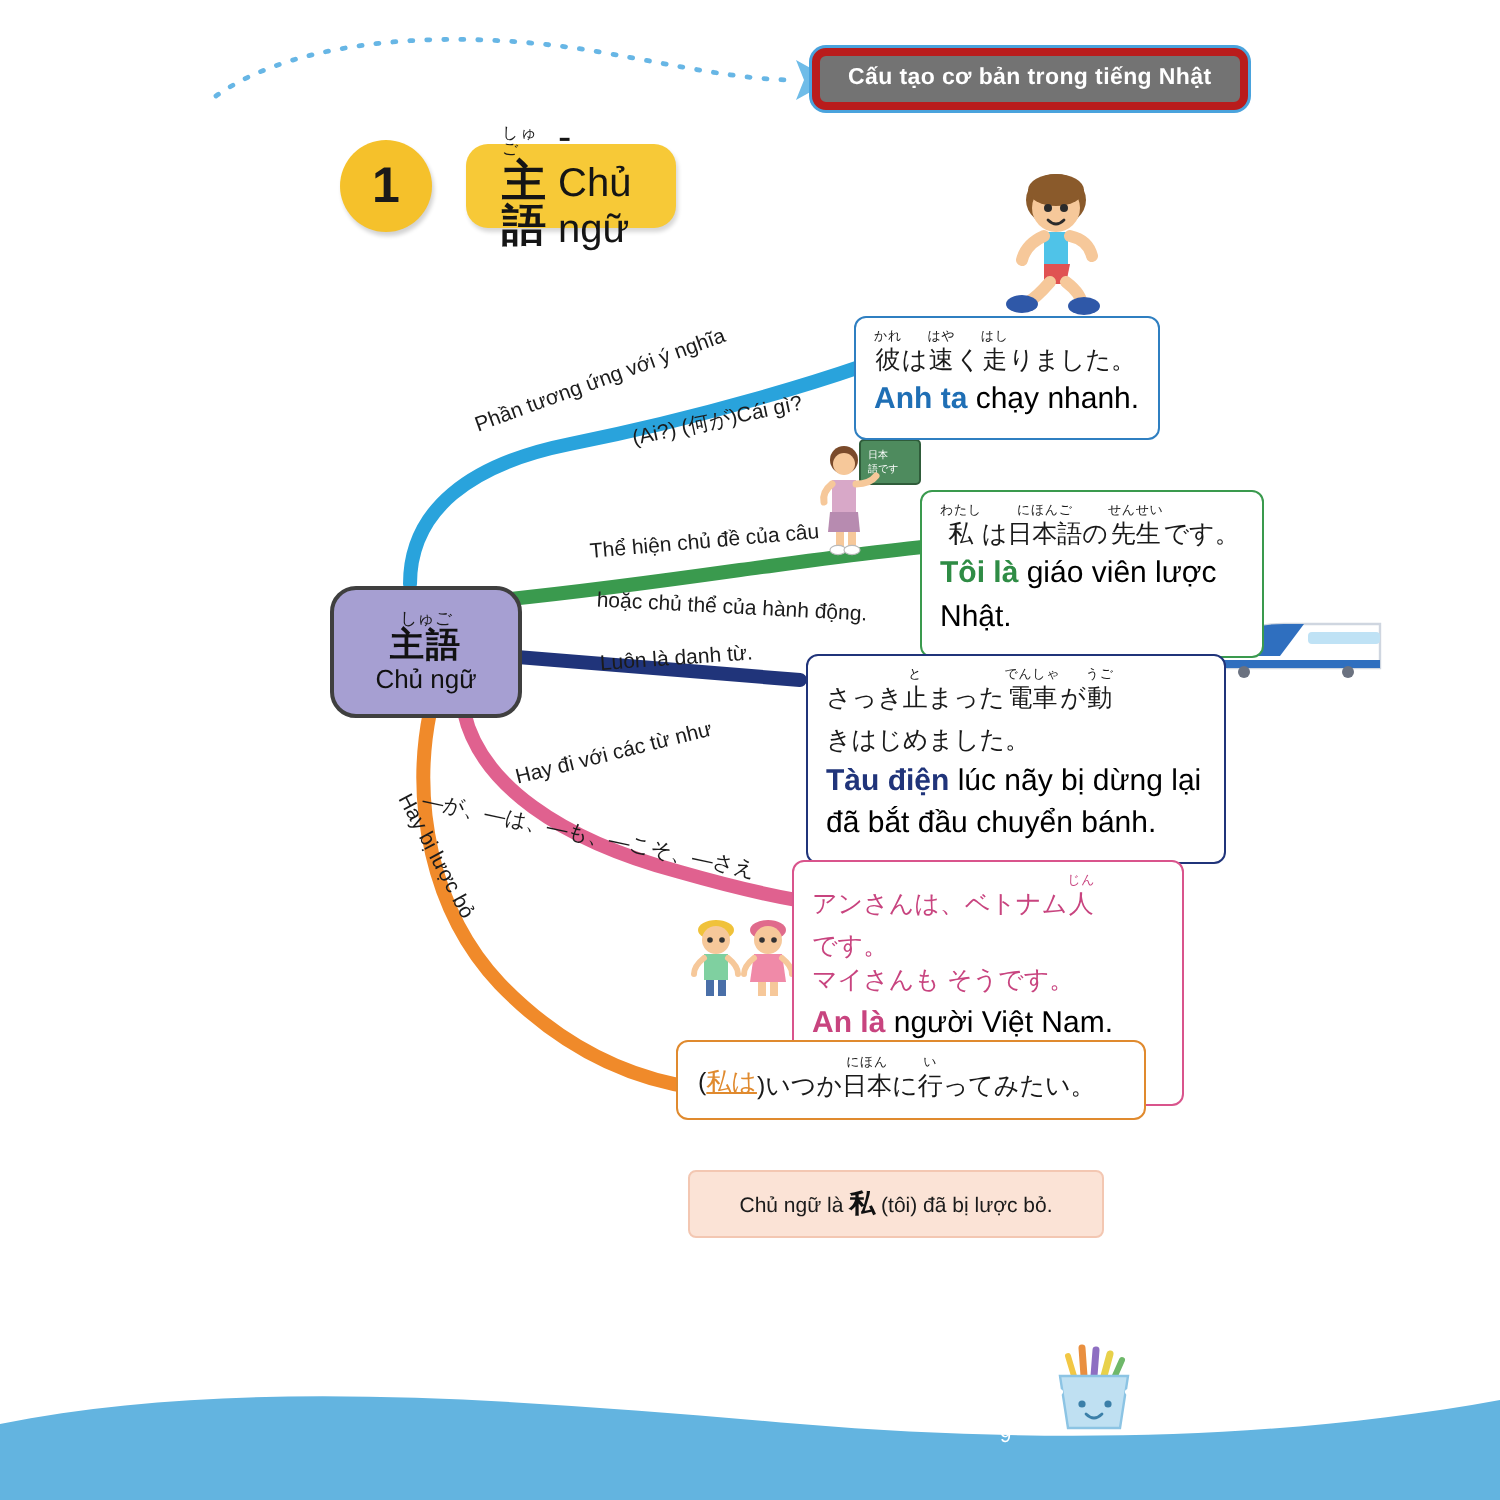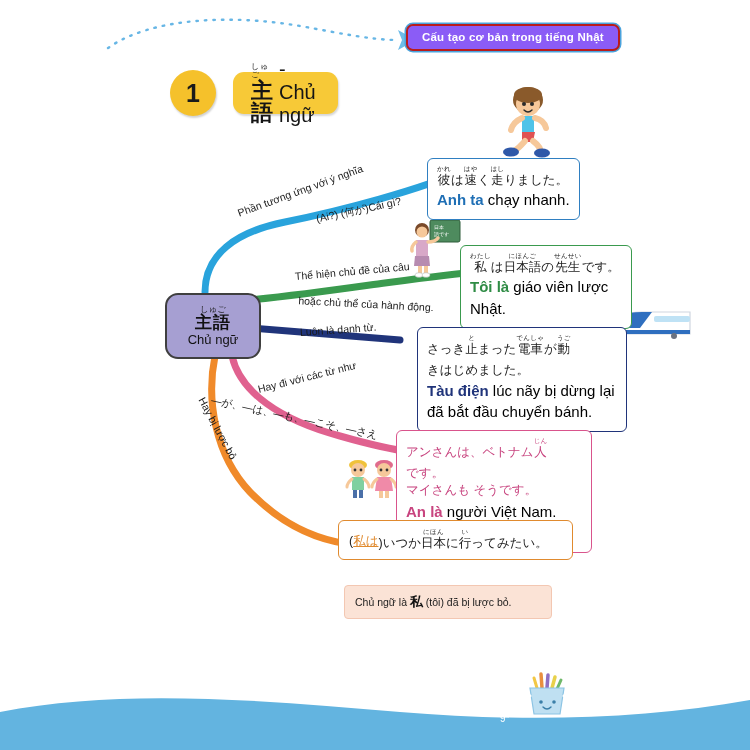--- a/index.html
+++ b/index.html
@@ -9,22 +9,22 @@
     font-family:"Liberation Sans","DejaVu Sans",sans-serif;
   }
   #page{position:absolute;inset:0;width:750px;height:750px;}
 
   
   .layer{position:absolute;left:0;top:0;width:750px;height:750px;pointer-events:none;}
 
   
   .banner{
     position:absolute;left:406px;top:24px;
-    background:#8b5cf6;color:#ffffff;
-    border:2px solid #b91c1c;
+    background:#737373;color:#ffffff;
+    border:4px solid #b91c1c;
     border-radius:7px;
     padding:5px 14px 6px 14px;
     font-size:11.5px;font-weight:bold;letter-spacing:.2px;
     box-shadow:0 0 0 1.5px #4aa3dd;
     white-space:nowrap;
   }
 
   
   .title-wrap{position:absolute;left:170px;top:70px;height:46px;}
   .num-circle{
@@ -63,31 +63,31 @@
   .box .jp{font-size:12.5px;line-height:1.45;color:#1a1a1a;}
   .box .vi{font-size:15px;line-height:1.45;margin-top:2px;}
   .rb{display:inline-flex;flex-direction:column;align-items:center;vertical-align:bottom;line-height:1;}
   .rb .rt{font-size:6.5px;line-height:1;margin-bottom:1px;letter-spacing:.3px;}
   .rb .rbase{line-height:1.1;}
 
   #box-blue{left:427px;top:158px;width:133px;border:1.6px solid #2f7fc1;padding:7px 9px 8px;}
   #box-blue .vi b{color:#1f6fb5;}
   #box-green{left:460px;top:245px;width:152px;border:1.6px solid #3a9a4e;padding:7px 9px 8px;}
   #box-green .vi b{color:#2f8c45;}
-  #box-navy{left:403px;top:327px;width:190px;border:1.6px solid #20347a;padding:7px 9px 8px;margin-left:14px;}
+  #box-navy{left:403px;top:327px;width:190px;border:1.6px solid #20347a;padding:7px 9px 8px;}
   #box-navy .vi b{color:#20347a;}
   #box-pink{left:396px;top:430px;width:176px;border:1.6px solid #d9548c;padding:7px 9px 8px;}
   #box-pink .jp{color:#c8447f;}
   #box-pink .vi b{color:#c8447f;}
   #box-orange{left:338px;top:520px;width:213px;border:1.6px solid #e08a2e;padding:8px 10px 9px;}
   #box-orange .hl{color:#e08a2e;}
   #box-orange .hl u{text-decoration:underline;text-align:center;}
   #note-pink{
     left:344px;top:585px;width:186px;background:#fbe3d6;border:1px solid #f3c7b2;
-    border-radius:4px;padding:7px 10px;
+    border-radius:4px;padding:7px 10px;text-align:center;
   }
   #note-pink .t{font-size:10.5px;color:#1b1b1b;}
   #note-pink .t b{font-size:13px;color:#111;}
 
   
   .blabel{position:absolute;white-space:nowrap;z-index:3;}
   .blabel .l1,.blabel .l2{display:block;}
   #lbl-blue{left:238px;top:207px;}
   #lbl-blue .l1{font-size:10.5px;color:#1b1b1b;transform:rotate(-20deg);transform-origin:left center;}
   #lbl-blue .l2{font-size:10.5px;color:#1b1b1b;transform:rotate(-12deg) translate(78px,10px);transform-origin:left center;}

